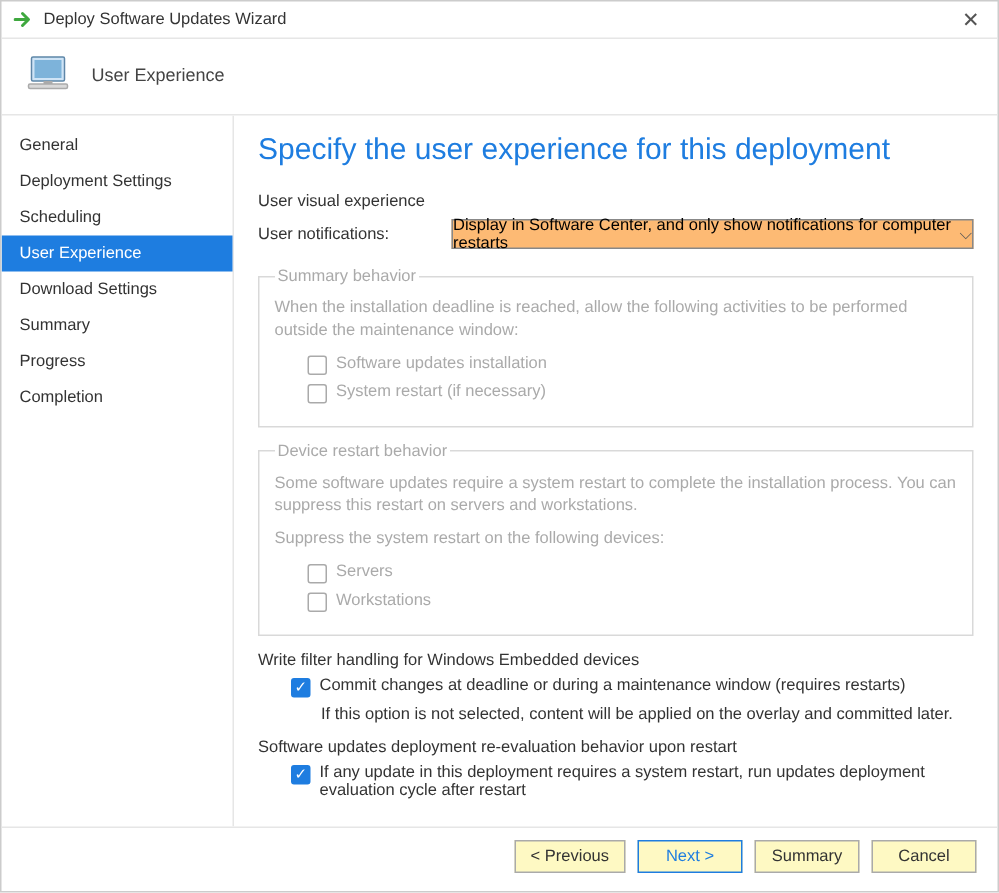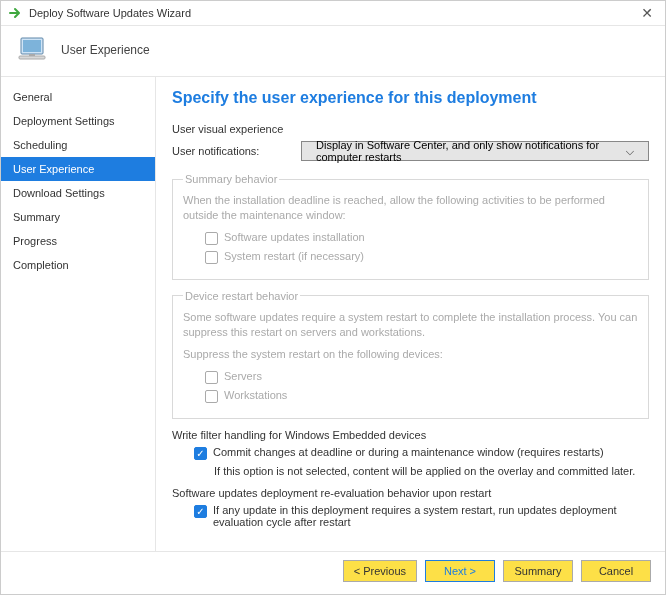--- a/index.html
+++ b/index.html
@@ -9,40 +9,40 @@
   .title-text { flex: 1; color: #333; }
   .close-x { font-size: 14px; color: #555; padding: 0 4px; cursor: pointer; }
   .header { display: flex; align-items: center; padding: 6px 10px 8px 14px; }
   .header-icon { width: 36px; height: 36px; margin-right: 10px; display:flex; align-items:center; justify-content:center; }
   .header-text { color: #444; font-size: 12px; }
   .body { flex: 1; display: flex; border-top: 1px solid #e6e6e6; overflow:hidden; }
   .sidebar { width: 155px; padding: 8px 0; border-right: 1px solid #e6e6e6; }
   .sidebar-item { padding: 4px 12px; color: #333; cursor: pointer; font-size: 11px; line-height:16px; }
   .sidebar-item.selected { background: #1e7de0; color: #fff; }
   .main { flex: 1; padding: 12px 16px 6px 16px; overflow-y: auto; }
-  .page-title { color: #1e7de0; font-size: 16px; margin-bottom: 16px; font-weight: bold; }
+  .page-title { color: #1e7de0; font-size: 20px; margin-bottom: 16px; }
   .section-title { font-size: 11px; color: #333; margin: 8px 0 6px 0; }
   .row { display: flex; align-items: center; margin-bottom: 12px; gap: 39px; }
   .row-label { width: 90px; color: #333; }
-  .dropdown { flex: 1; border: 1px solid #888; padding: 2px 14px; background: #e5e5e5; display: flex; align-items: center; justify-content: space-between; font-size:11px; height:20px; }
+  .dropdown { flex: 1; border: 1px solid #888; padding: 2px 0; background: #fdba74; display: flex; align-items: center; justify-content: space-between; font-size:11px; height:20px; }
   .dropdown .chev { color:#555; }
   fieldset { border: 1px solid #d9d9d9; margin: 10px 0 6px 0; padding: 8px 10px 10px 10px; }
   fieldset.disabled legend { color:#aaa; }
   fieldset legend { font-size: 11px; color: #333; padding: 0 2px; }
   .desc { color: #aaa; font-size: 11px; line-height: 1.35; margin-bottom: 8px; }
   .check-row { display: flex; align-items: flex-start; margin: 5px 0 5px 22px; }
   .check-box { width: 13px; height: 13px; border: 1px solid #aaa; border-radius: 2px; margin-right: 6px; flex-shrink:0; display:flex; align-items:center; justify-content:center; margin-top:1px; }
   .check-box.checked { background: #1e7de0; border-color:#1e7de0; }
   .check-box.checked::after { content:"✓"; color:#fff; font-size:10px; line-height:10px; }
   .check-label { color: #333; }
   .check-label.disabled { color: #aaa; }
   .sublabel { color: #333; margin: 4px 0 4px 42px; font-size:11px; }
   .group-title { color:#333; margin: 10px 0 4px 0; font-size:11px; }
   .footer { display:flex; justify-content:flex-end; gap:8px; padding:8px 14px 12px; border-top:1px solid #e6e6e6; }
-  .btn { min-width:70px; height:22px; border:1px solid #aaa; background:#fde047; color:#333; font-size:11px; cursor:pointer; padding:0 10px; }
+  .btn { min-width:70px; height:22px; border:1px solid #aaa; background:#fef9c3; color:#333; font-size:11px; cursor:pointer; padding:0 10px; }
   .btn.primary { border:1px solid #1e7de0; color:#1e7de0; }
 </style>
 </head>
 <body>
 
 <div class="titlebar">
   <span class="title-icon">
     <svg width="14" height="14" viewBox="0 0 14 14">
         <path d="M1 7 L9 7 M6 3 L10 7 L6 11" stroke="#3fa83f" stroke-width="2" fill="none" stroke-linecap="round" stroke-linejoin="round"></path>
       </svg>

